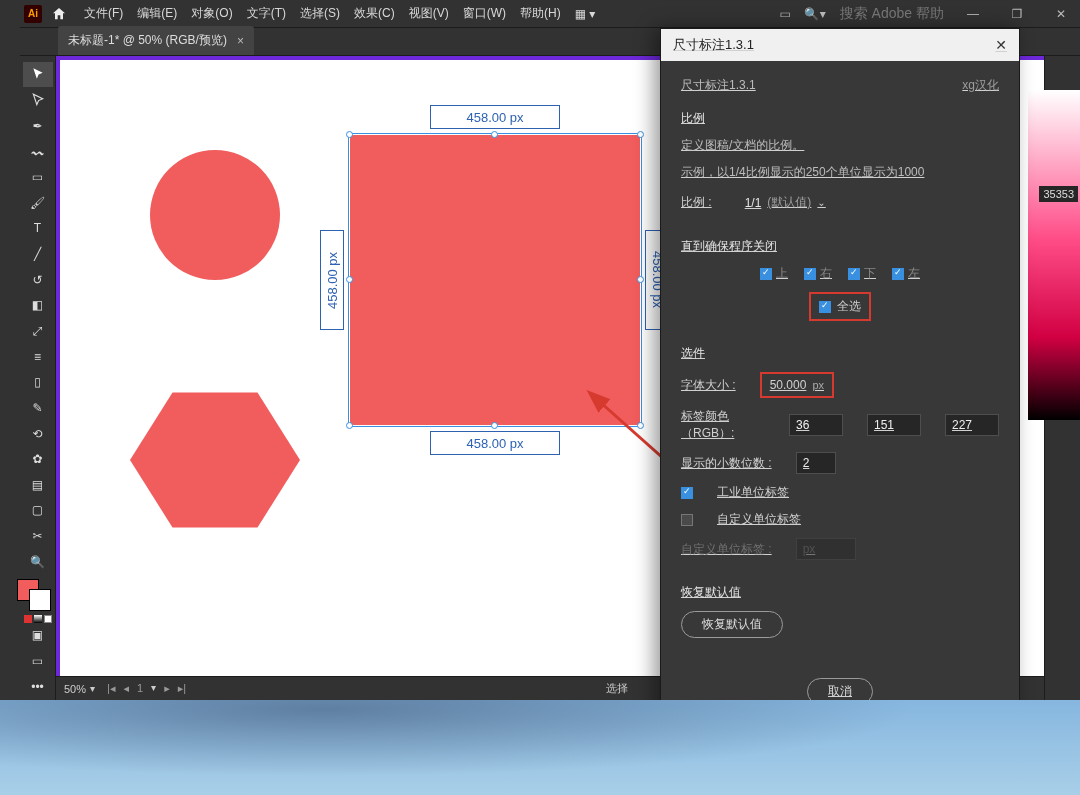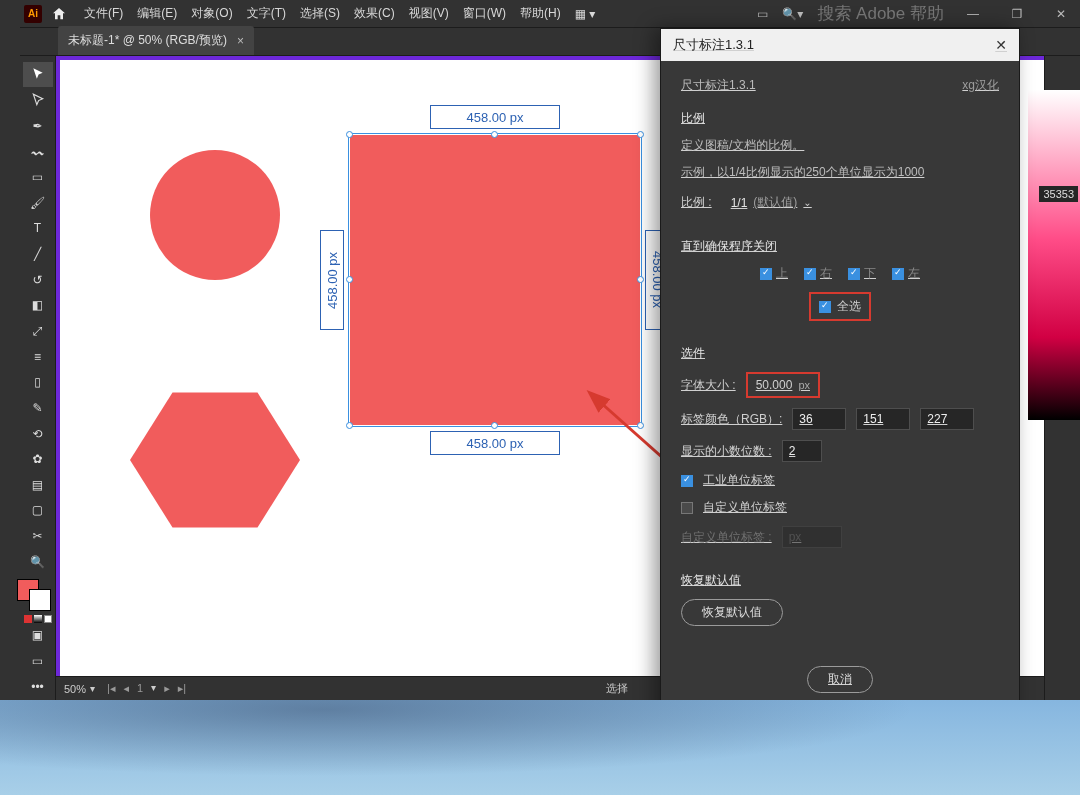--- a/index.html
+++ b/index.html
@@ -5,21 +5,21 @@
   * { margin:0; padding:0; box-sizing:border-box; font-family:"Microsoft YaHei",Arial,sans-serif; }
   body { width:1080px; height:795px; background:#7aa8d0; overflow:hidden; position:relative; }
   .app { position:relative; width:1080px; height:700px; background:#323232; color:#d8d8d8; font-size:12px;padding-left:20px; }
   
   .menubar { height:28px; background:#323232; display:flex; align-items:center; gap:2px; padding:0 4px; border-bottom:1px solid #1c1c1c;}
   .ai-logo { width:18px; height:18px; background:#330000; color:#ff9a00; font-weight:bold; font-size:10px; display:flex; align-items:center; justify-content:center; border-radius:2px; margin-right:6px;}
   .home-ico { width:18px; height:18px; display:flex; align-items:center; justify-content:center; color:#eee; margin-right:8px;}
   .menubar .mi { padding:4px 6px; cursor:pointer; font-size:12px; }
   .menubar .spacer { flex:1; }
   .menubar .right-icons { display:flex; gap:14px; align-items:center; color:#bbb;}
-  .search-placeholder { color:#777; font-size:17px;}
+  .search-placeholder { color:#777; font-size:14px;}
   .win-btn { width:30px; text-align:center; color:#bbb;}
   
   .tabbar { height:28px; background:#323232; display:flex; align-items:flex-end; padding-left:38px; border-bottom:1px solid #1c1c1c;}
   .doc-tab { background:#434343; color:#ddd; font-size:12px; padding:6px 10px; display:flex; align-items:center; gap:10px; border-top-left-radius:3px;border-top-right-radius:3px;}
   .doc-tab .x { color:#bbb; }
   
   .main { display:flex; height:644px; }
   .toolbar { width:36px; background:#323232; display:flex; flex-direction:column; align-items:center; padding-top:6px; border-right:1px solid #1c1c1c;}
   .tool { width:30px; height:26px; display:flex; align-items:center; justify-content:center; color:#ddd; margin-bottom:1px; cursor:pointer;}
   .tool.sel { background:#4d4d4d;}
@@ -47,21 +47,21 @@
   .dim-bottom { left:370px; top:371px; width:130px; height:24px;}
   .dim-left { left:260px; top:170px; width:24px; height:100px; writing-mode:vertical-rl; transform:rotate(180deg);}
   .dim-right { left:585px; top:170px; width:24px; height:100px; writing-mode:vertical-rl;}
   
   .arrow-svg{position:absolute; left:580px; top:390px; pointer-events:none;}
   
   .dialog { position:absolute; left:660px; top:28px; width:360px; height:740px; background:#383838; border:1px solid #1a1a1a; box-shadow:-6px 0 18px rgba(0,0,0,.4); color:#d0d0d0; font-size:12px;text-decoration:underline;}
   .dialog .titlebar { height:32px; background:#f0f0f0; color:#222; display:flex; align-items:center; justify-content:space-between; padding:0 12px; font-size:13px;}
   .dialog .titlebar .x{ color:#333; font-size:14px;}
   .dialog-body { padding:16px 20px; display:flex; flex-direction:column; gap:10px;}
-  .row { display:flex; align-items:center; gap:10px; }
+  .row { display:flex; align-items:center; gap:24px; }
   .section-title { color:#e5e5e5; margin-top:6px;}
   .muted { color:#bcbcbc; }
   .subtle { color:#9e9e9e;}
   .dialog .topline { display:flex; justify-content:space-between; align-items:center; }
   .select-ctl { background:#383838; border:1px solid transparent; color:#e5e5e5; padding:2px 8px; display:flex; align-items:center; gap:6px;}
   .chev{font-size:10px;color:#ccc;}
   .check-row { display:flex; gap:16px; color:#888;}
   .check-row .cb{display:flex; gap:4px; align-items:center;}
   .cb-box{width:12px;height:12px;border:1px solid #777;background:#4a4a4a;display:inline-block;}
   .cb-box.on{background:#3a90e0;border-color:#3a90e0;position:relative;}

